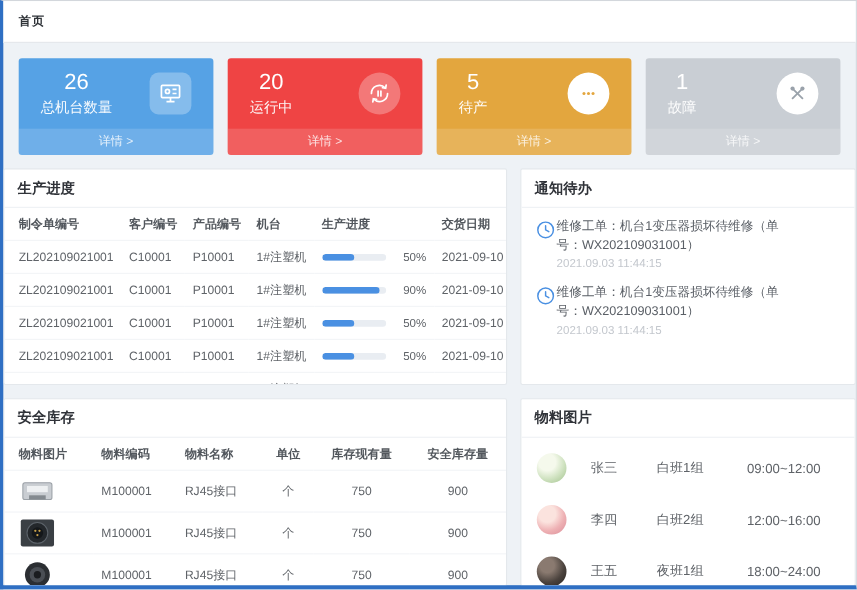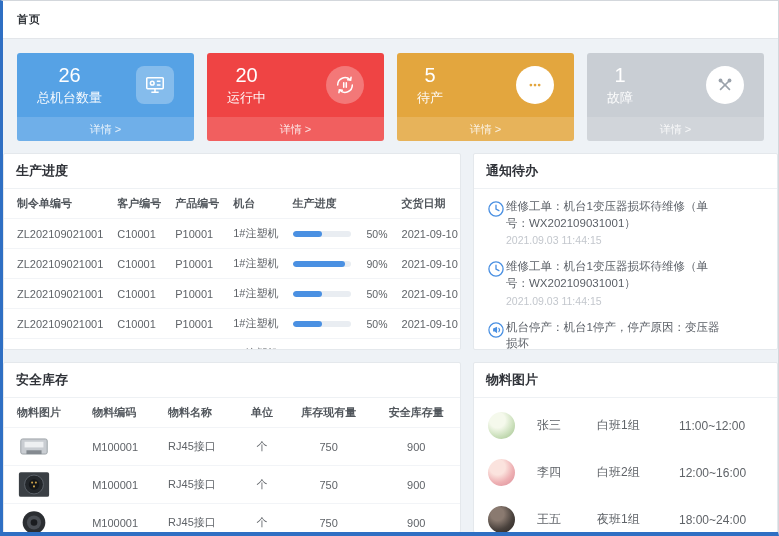--- a/index.html
+++ b/index.html
@@ -272,33 +272,20 @@
                 <circle cx="12" cy="12" r="8.5"></circle>
                   <path d="M12 7.5V12l3.5 2" stroke-linecap="round"></path>
               </svg>
             </span>
             <div>
               <div class="notif-text">维修工单：机台1变压器损坏待维修（单号：WX202109031001）</div>
               <div class="notif-time">2021.09.03 11:44:15</div>
             </div>
           </div>
 
-          <div class="notif-item">
-            <span class="notif-icon">
-              <svg width="20" height="20" viewBox="0 0 24 24" fill="none" stroke="#4a90e2" stroke-width="1.5">
-                <circle cx="12" cy="12" r="8.5"></circle>
-                <path d="M8.5 10.2v3.6h2l2.8 2.2V8z" fill="#4a90e2" stroke="none"></path>
-                <path d="M15.5 10a3 3 0 0 1 0 4" stroke-linecap="round"></path>
-              </svg>
-            </span>
-            <div>
-              <div class="notif-text">机台停产：机台1停产，停产原因：变压器损坏</div>
-
-            </div>
-          </div>
 
         </div>
       </section>
 
       <section class="panel p-inv">
         <div class="panel-title">安全库存</div>
         <table>
           <thead>
             <tr>
               <th>物料图片</th>
@@ -366,21 +353,21 @@
       </section>
 
       <section class="panel p-sched">
         <div class="panel-title">物料图片</div>
         <div class="sched-list">
 
           <div class="sched-row">
             <span class="avatar av1"></span>
             <span class="sched-name">张三</span>
             <span class="sched-shift">白班1组</span>
-            <span class="sched-time">11:00~12:00</span>
+            <span class="sched-time">09:00~12:00</span>
           </div>
 
           <div class="sched-row">
             <span class="avatar av2"></span>
             <span class="sched-name">李四</span>
             <span class="sched-shift">白班2组</span>
             <span class="sched-time">12:00~16:00</span>
           </div>
 
           <div class="sched-row">

